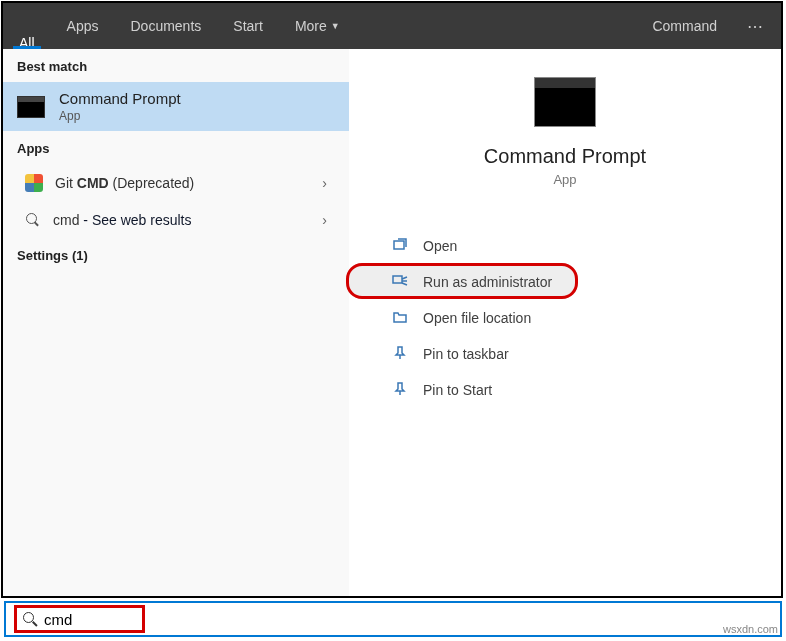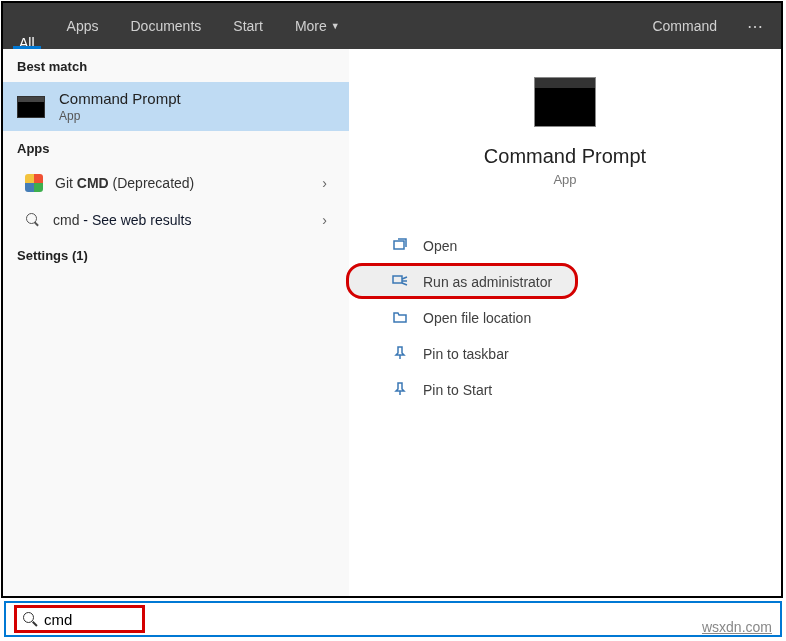--- a/index.html
+++ b/index.html
@@ -46,21 +46,21 @@
 .ic { width:18px; height:18px; display:flex; align-items:center; justify-content:center; color:#3b78b5; }
 .ic svg { width:16px; height:16px; stroke:#3b78b5; fill:none; stroke-width:1.5; }
 
 .searchbar { position:absolute; left:4px; bottom:4px; right:4px; height:36px; border:2px solid #0078d4; background:#fff; display:flex; align-items:center; padding:0 8px; gap:8px; }
 .searchbar .hlbox { border:3px solid #d40000; padding:1px 38px 1px 6px; display:flex; align-items:center; gap:6px; height:28px;}
 .searchbar input { border:none; outline:none; font-size:15px; width:60px; background:transparent;}
 .sicon { width:15px; height:15px; position:relative; }
 .sicon::before{content:"";position:absolute;width:9px;height:9px;border:1.5px solid #333;border-radius:50%;top:0;left:0;}
 .sicon::after{content:"";position:absolute;width:6px;height:1.5px;background:#333;transform:rotate(45deg);top:11px;left:9px;}
 
-.watermark { position:absolute; right:14px; bottom:6px; font-size:14px; color:#888;text-decoration:underline; }
+.watermark { position:absolute; right:8px; bottom:6px; font-size:11px; color:#888; }
 </style>
 </head>
 <body>
 
 <div class="container">
   <div class="tabbar">
     <div class="tab active">All</div>
     <div class="tab">Apps</div>
     <div class="tab">Documents</div>
     <div class="tab">Start</div>

